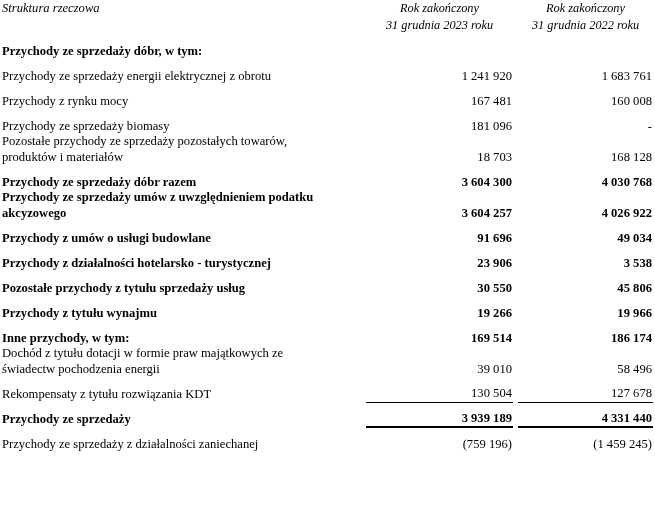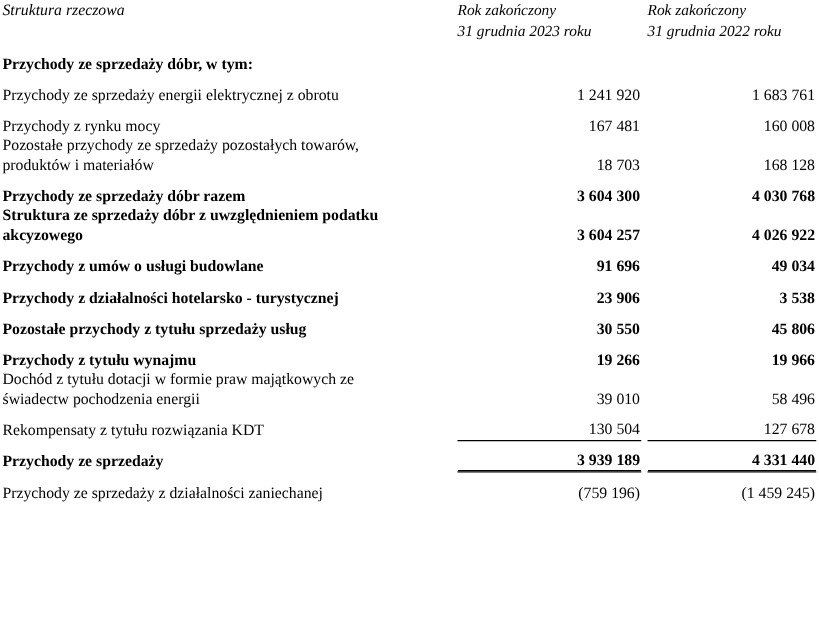--- a/index.html
+++ b/index.html
@@ -42,21 +42,21 @@
     font-size: 12.4px;
     line-height: 17px;
   }
   .hdr-struct {
     font-style: italic;
     font-size: 12.6px;
     padding-left: 2px;
     white-space: nowrap;
   }
   .hdr-col {
-    text-align: left;
+    text-align: center;
     font-style: italic;
     font-size: 12.3px;
     white-space: nowrap;
     margin-top: 36px;
   }
   .hdr-col .l1 { display: block; }
   .hdr-col .l2 { display: block; }
 
   
   tbody td {
@@ -132,38 +132,44 @@
           <td class="num n1">1 241 920</td>
           <td class="spacer"></td>
           <td class="num n2">1 683 761</td>
         </tr>
         <tr class="r">
           <td class="label">Przychody z rynku mocy</td>
           <td class="num n1">167 481</td>
           <td class="spacer"></td>
           <td class="num n2">160 008</td>
         </tr>
+        <tr class="r">
+          <td class="label">Przychody ze sprzedaży biomasy</td>
+          <td class="num n1">181 096</td>
+          <td class="spacer"></td>
+          <td class="num n2">-</td>
+        </tr>
         <tr class="r2">
           <td class="label">
             <span class="wrap2">Pozostałe przychody ze sprzedaży pozostałych towarów,</span>
             <span class="wrap2">produktów i materiałów</span>
           </td>
           <td class="num n1">18 703</td>
           <td class="spacer"></td>
           <td class="num n2">168 128</td>
         </tr>
         <tr class="r bold">
           <td class="label">Przychody ze sprzedaży dóbr razem</td>
           <td class="num n1">3 604 300</td>
           <td class="spacer"></td>
           <td class="num n2">4 030 768</td>
         </tr>
         <tr class="r2 bold">
           <td class="label">
-            <span class="wrap2">Struktura ze sprzedaży dóbr z uwzględnieniem podatku</span>
+            <span class="wrap2">Przychody ze sprzedaży umów z uwzględnieniem podatku</span>
             <span class="wrap2">akcyzowego</span>
           </td>
           <td class="num n1">3 604 257</td>
           <td class="spacer"></td>
           <td class="num n2">4 026 922</td>
         </tr>
         <tr class="r bold">
           <td class="label">Przychody z umów o usługi budowlane</td>
           <td class="num n1">91 696</td>
           <td class="spacer"></td>
@@ -179,20 +185,26 @@
           <td class="label">Pozostałe przychody z tytułu sprzedaży usług</td>
           <td class="num n1">30 550</td>
           <td class="spacer"></td>
           <td class="num n2">45 806</td>
         </tr>
         <tr class="r bold">
           <td class="label">Przychody z tytułu wynajmu</td>
           <td class="num n1">19 266</td>
           <td class="spacer"></td>
           <td class="num n2">19 966</td>
+        </tr>
+        <tr class="r bold">
+          <td class="label">Inne przychody, w tym:</td>
+          <td class="num n1">169 514</td>
+          <td class="spacer"></td>
+          <td class="num n2">186 174</td>
         </tr>
         <tr class="r2">
           <td class="label">
             <span class="wrap2">Dochód z tytułu dotacji w formie praw majątkowych ze</span>
             <span class="wrap2">świadectw pochodzenia energii</span>
           </td>
           <td class="num n1">39 010</td>
           <td class="spacer"></td>
           <td class="num n2">58 496</td>
         </tr>

